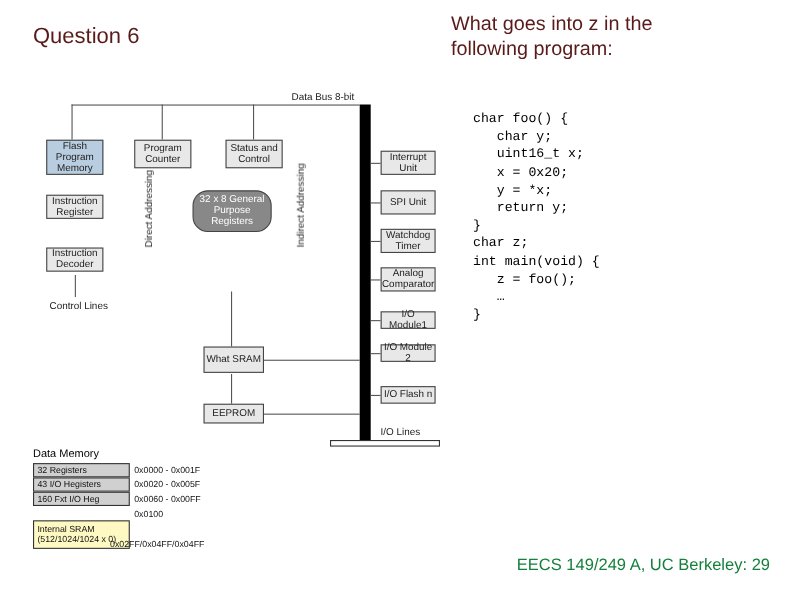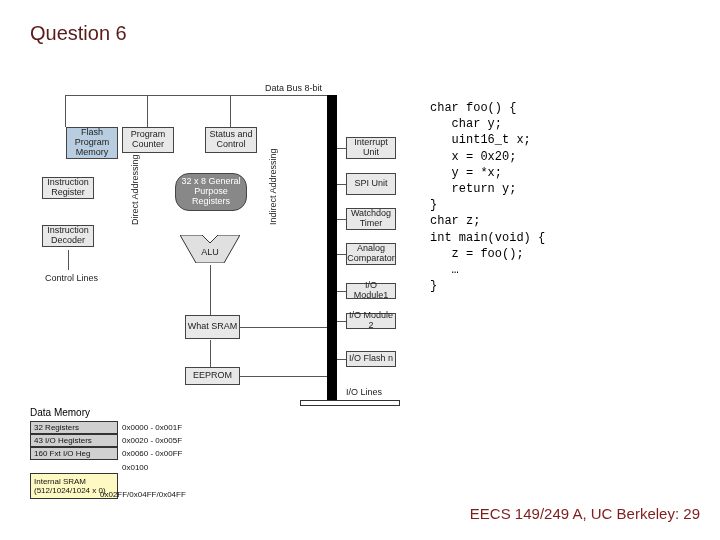--- a/index.html
+++ b/index.html
@@ -43,21 +43,21 @@
     font-size: 12px;
     color: #000;
     white-space: pre;
     line-height: 1.35;
   }
   .footer {
     position: absolute;
     right: 20px;
     bottom: 18px;
     font-size: 15px;
-    color: #7f1d1d;
+    color: #15803d;
   }
   .diagram {
     position: absolute;
     left: 30px;
     top: 85px;
     width: 370px;
     height: 430px;
   }
   .box {
     position: absolute;
@@ -122,20 +122,21 @@
   .alu svg { width: 100%; height: 100%; }
   .line { position: absolute; background: #555; }
   .linev { width: 1px; }
   .lineh { height: 1px; }
 </style>
 </head>
 <body>
 
 <div class="slide">
   <div class="title">Question 6</div>
+  <div class="prompt">What goes into z in the following program:</div>
   <div class="code">char foo() {
    char y;
    uint16_t x;
    x = 0x20;
    y = *x;
    return y;
 }
 char z;
 int main(void) {
    z = foo();
@@ -148,34 +149,28 @@
 
   <div class="diagram">
     <div class="vbus" style="left:297px; top:10px; height:308px;"></div>
     <div class="lbl" style="left:235px; top:-2px;">Data Bus 8-bit</div>
 
     <div class="lineh line" style="left:35px; top:10px; width:262px;"></div>
     <div class="linev line" style="left:35px; top:10px; height:32px;"></div>
     <div class="linev line" style="left:117px; top:10px; height:32px;"></div>
     <div class="linev line" style="left:200px; top:10px; height:32px;"></div>
 
-    <div class="box accent" style="left:12px; top:42px; width:52px; height:32px;margin-left:24px;">Flash Program Memory</div>
+    <div class="box accent" style="left:12px; top:42px; width:52px; height:32px;">Flash Program Memory</div>
     <div class="box" style="left:92px; top:42px; width:52px; height:26px;">Program Counter</div>
     <div class="box" style="left:175px; top:42px; width:52px; height:26px;">Status and Control</div>
 
     <div class="box" style="left:12px; top:92px; width:52px; height:22px;">Instruction Register</div>
     <div class="box dark" style="left:145px; top:88px; width:72px; height:38px;border-radius:14px;">32 x 8 General Purpose Registers</div>
     <div class="box" style="left:12px; top:140px; width:52px; height:22px;">Instruction Decoder</div>
 
-    <div class="alu" style="left:150px; top:150px;">
-      <svg viewBox="0 0 60 28">
-          <polygon points="0,0 22,0 30,8 38,0 60,0 44,28 16,28" fill="#e0e0e0" stroke="#333"></polygon>
-          <text x="30" y="20" font-size="9" text-anchor="middle" fill="#222">ALU</text>
-        </svg>
-    </div>
 
     <div class="lbl" style="left:15px; top:188px;">Control Lines</div>
     <div class="linev line" style="left:38px; top:165px; height:20px;"></div>
 
     <div class="lbl" style="left:100px; top:140px; transform:rotate(-90deg); transform-origin:left top; width:80px;">Direct Addressing</div>
     <div class="lbl" style="left:238px; top:140px; transform:rotate(-90deg); transform-origin:left top; width:80px;">Indirect Addressing</div>
 
     <div class="box" style="left:316px; top:52px; width:50px; height:22px;">Interrupt Unit</div>
     <div class="box" style="left:316px; top:88px; width:50px; height:22px;">SPI Unit</div>
     <div class="box" style="left:316px; top:123px; width:50px; height:22px;">Watchdog Timer</div>

